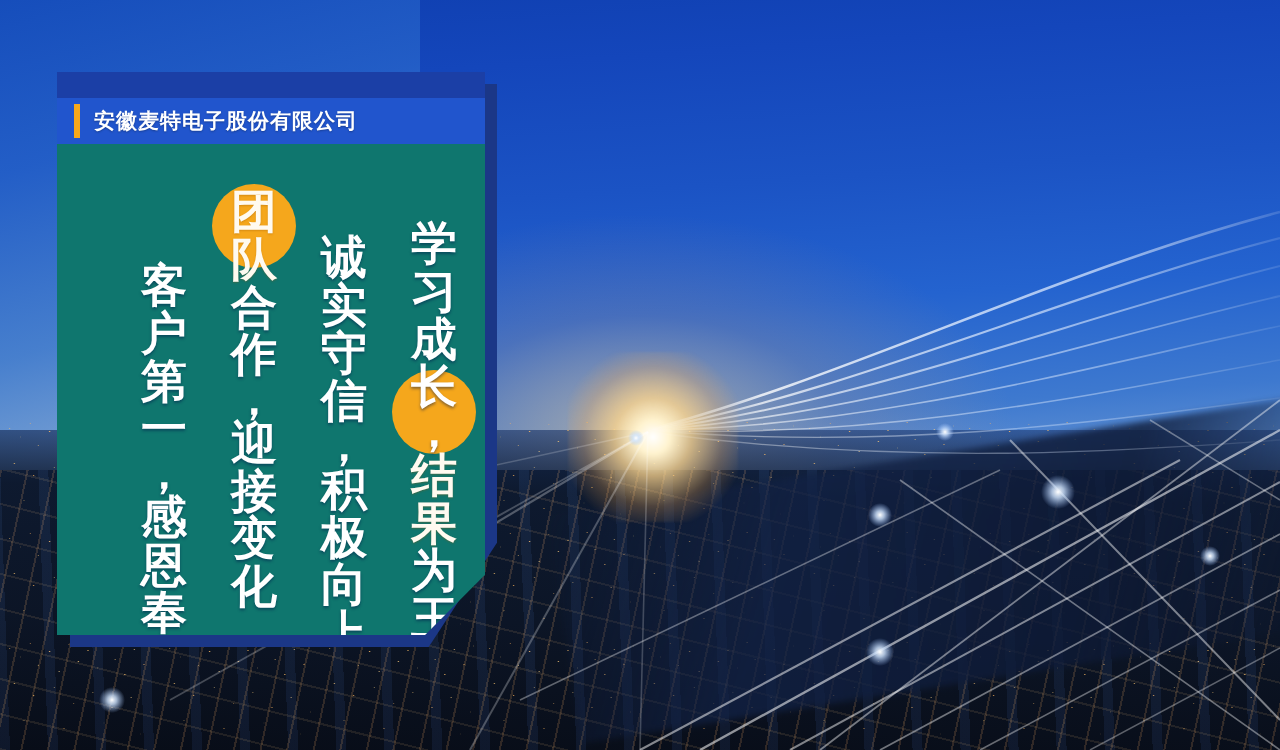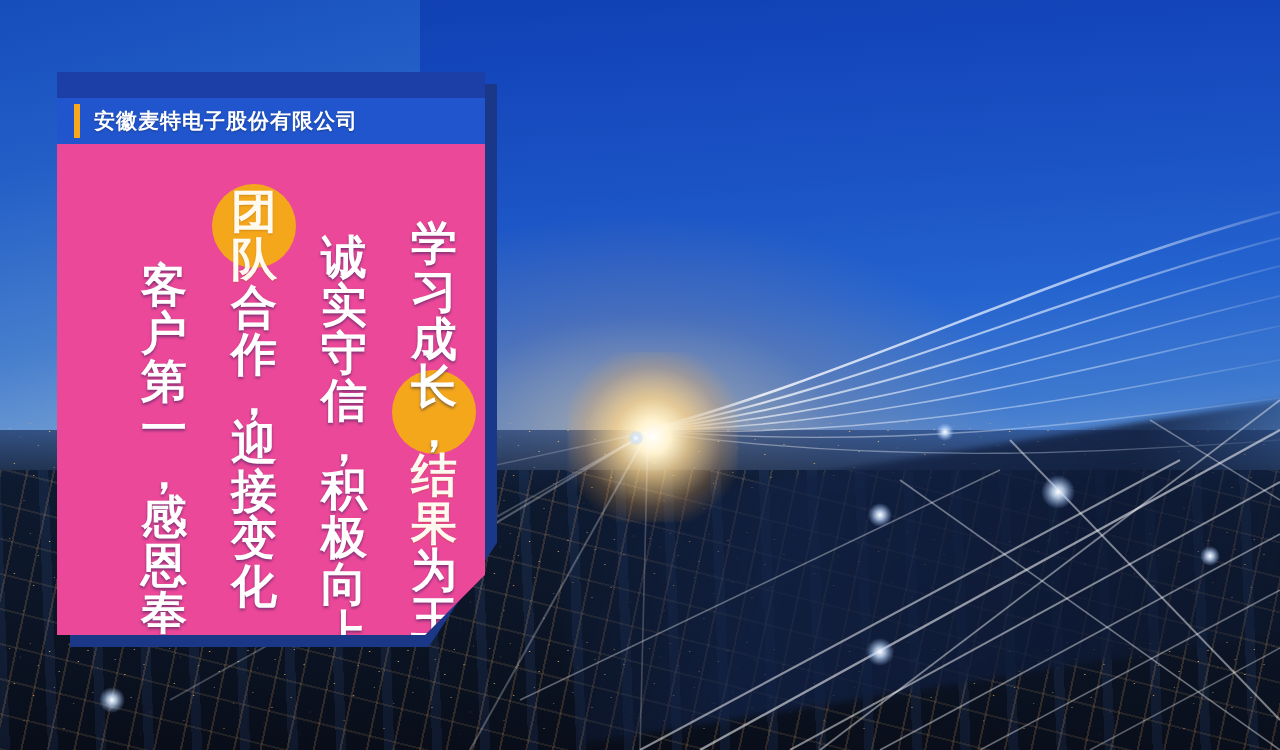--- a/index.html
+++ b/index.html
@@ -91,21 +91,21 @@
   .streaks svg{ width:1280px; height:750px; display:block; }
 
   
   .panel-shadow{
     position:absolute; left:70px; top:84px; width:427px; height:563px;
     background:#1b3787;
     clip-path:polygon(0 0,100% 0,100% 81.5%,84% 100%,0 100%);
   }
   .panel{
     position:absolute; left:57px; top:72px; width:428px; height:563px;
-    background:#ec4899;
+    background:#0f766e;
     clip-path:polygon(0 0,100% 0,100% 89.3%,86% 100%,0 100%);
   }
   .panel-topband{
     position:absolute; left:0; top:0; width:100%; height:26px;
     background:#1b3fa6;
   }
   .panel-titlebar{
     position:absolute; left:0; top:26px; width:100%; height:46px;
     background:#2155cd;
     display:flex; align-items:center;

